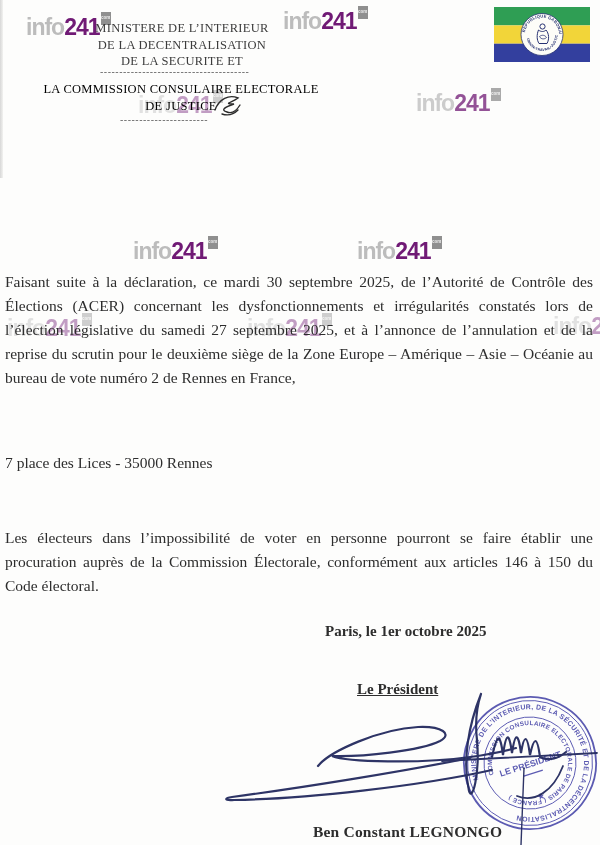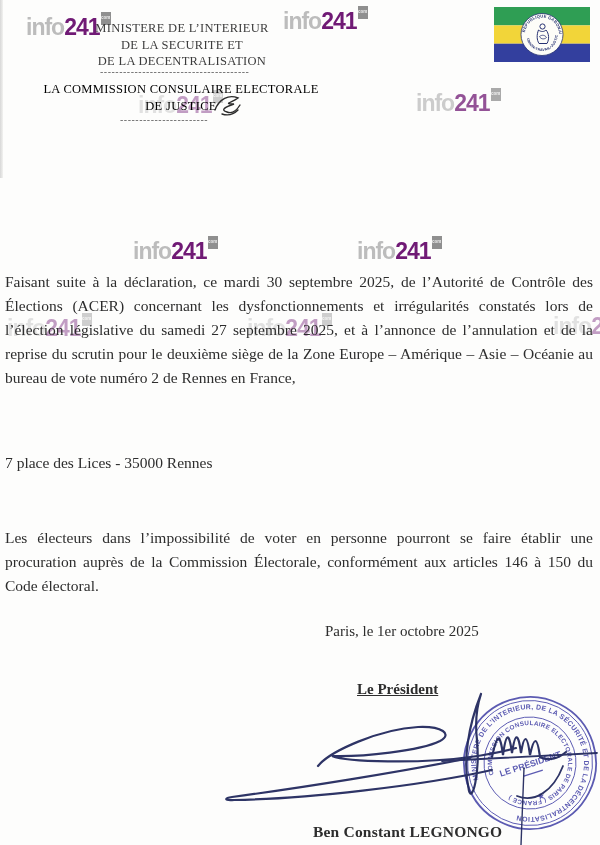--- a/index.html
+++ b/index.html
@@ -48,21 +48,21 @@
 
   
   .para { position:absolute; left:5px; right:7px; text-align:justify;
     font-size:15.5px; line-height:24px; z-index:1; }
   .p1 { top:254px; }
   .p2 { top:378px; }
   .addr { position:absolute; left:5px; top:454px; font-weight:normal;
     font-size:15.5px; z-index:1; }
   .p3 { top:510px; }
 
-  .date-line { position:absolute; left:325px; top:623px; font-weight:normal;
+  .date-line { position:absolute; left:325px; top:623px; font-weight:bold;
     font-size:15px; z-index:1; }
   .role { position:absolute; left:357px; top:681px; font-weight:bold;
     font-size:15px; text-decoration:underline; z-index:2; }
   .name { position:absolute; left:313px; top:823px; font-weight:bold;
     font-size:15.5px; letter-spacing:0.2px; z-index:3; }
 
   .stamp-svg { position:absolute; left:450px; top:683px; z-index:1; }
   .sig-svg { position:absolute; left:180px; top:680px; z-index:2; }
 
   b { font-weight:bold; }
@@ -79,22 +79,22 @@
   <div class="wm faint" style="left:138px; top:90px;"><span class="wm-a">info</span><span class="wm-b">241</span><span class="wm-sup">com</span></div>
   <div class="wm soft" style="left:416px; top:88px;"><span class="wm-a">info</span><span class="wm-b">241</span><span class="wm-sup">com</span></div>
   <div class="wm" style="left:133px; top:236px;"><span class="wm-a">info</span><span class="wm-b">241</span><span class="wm-sup">com</span></div>
   <div class="wm" style="left:357px; top:236px;"><span class="wm-a">info</span><span class="wm-b">241</span><span class="wm-sup">com</span></div>
   <div class="wm faint" style="left:7px; top:313px;"><span class="wm-a">info</span><span class="wm-b">241</span><span class="wm-sup">com</span></div>
   <div class="wm faint" style="left:247px; top:313px;"><span class="wm-a">info</span><span class="wm-b">241</span><span class="wm-sup">com</span></div>
   <div class="wm faint" style="left:553px; top:313px;"><span class="wm-a">info</span><span class="wm-b">241</span></div>
 
   <div class="ministry">
     <div>MINISTERE DE L’INTERIEUR</div>
+    <div>DE LA DECENTRALISATION</div>
     <div>DE LA SECURITE ET</div>
-    <div>DE LA DECENTRALISATION</div>
   </div>
   <div class="sep sep1">---------------------------------------</div>
   <div class="commission">
     <div>LA COMMISSION CONSULAIRE ELECTORALE</div>
     <div>DE JUSTICE</div>
   </div>
   <svg class="paraph" width="34" height="28" viewBox="0 0 34 28">
     <path d="M 3 18 C 7 7, 17 2, 26 6 C 19 11, 11 12, 22 12 C 13 15, 8 18, 15 20 C 20 22, 25 18, 28 13 M 10 22 C 16 24, 22 22, 26 18" fill="none" stroke="#2b2b2b" stroke-width="1.4" stroke-linecap="round"></path>
   </svg>
   <div class="sep sep2">-----------------------</div>

